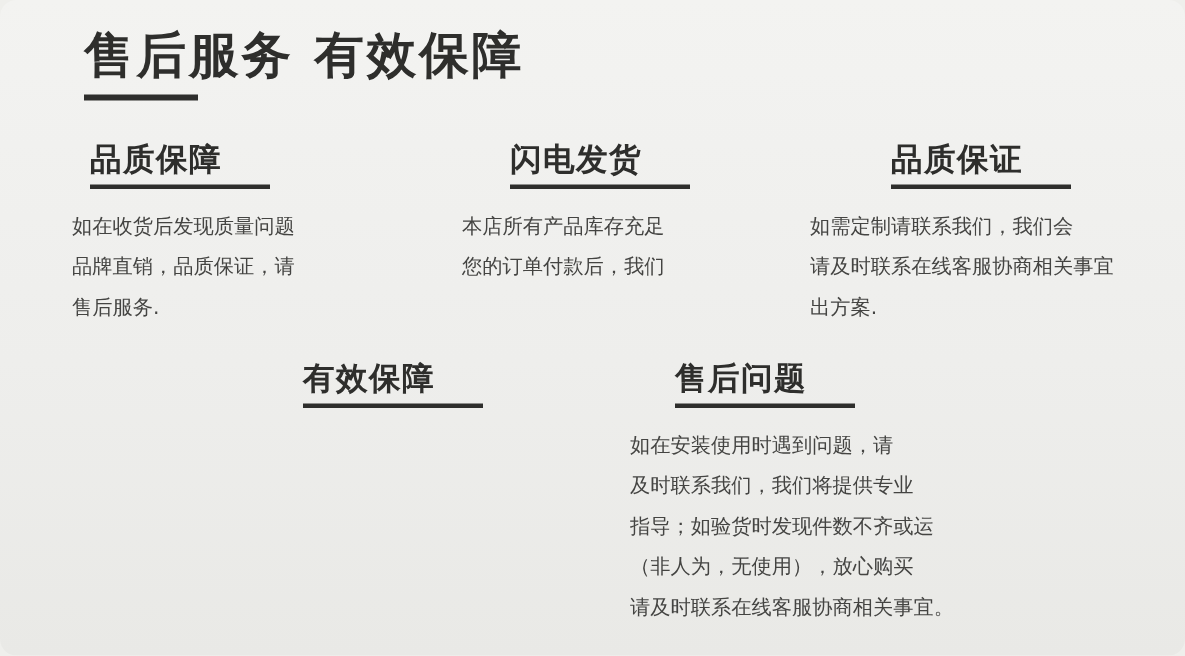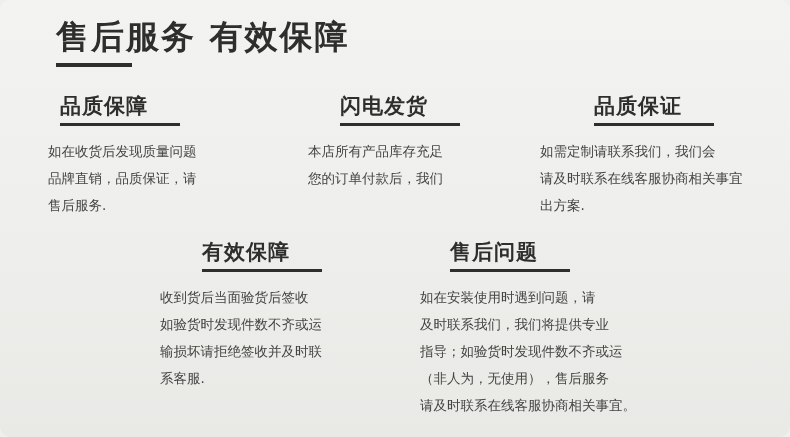--- a/index.html
+++ b/index.html
@@ -146,35 +146,29 @@
       </div>
     </div>
 
   </div>
 
   <div class="row2">
 
     <div class="col" id="col-logistics">
       <div class="col-head">有效保障</div>
       <div class="head-underline"></div>
-      <div class="col-body">
-        <div>收到货后当面验货后签收</div>
-        <div>如验货时发现件数不齐或运</div>
-        <div>输损坏请拒绝签收并及时联</div>
-        <div>系客服.</div>
-      </div>
     </div>
 
     <div class="col" id="col-aftersale">
       <div class="col-head">售后问题</div>
       <div class="head-underline"></div>
       <div class="col-body">
         <div>如在安装使用时遇到问题，请</div>
         <div>及时联系我们，我们将提供专业</div>
         <div>指导；如验货时发现件数不齐或运</div>
-        <div>（非人为，无使用），售后服务</div>
+        <div>（非人为，无使用），放心购买</div>
         <div>请及时联系在线客服协商相关事宜。</div>
       </div>
     </div>
 
   </div>
 
 </div>
 
 </body></html>

